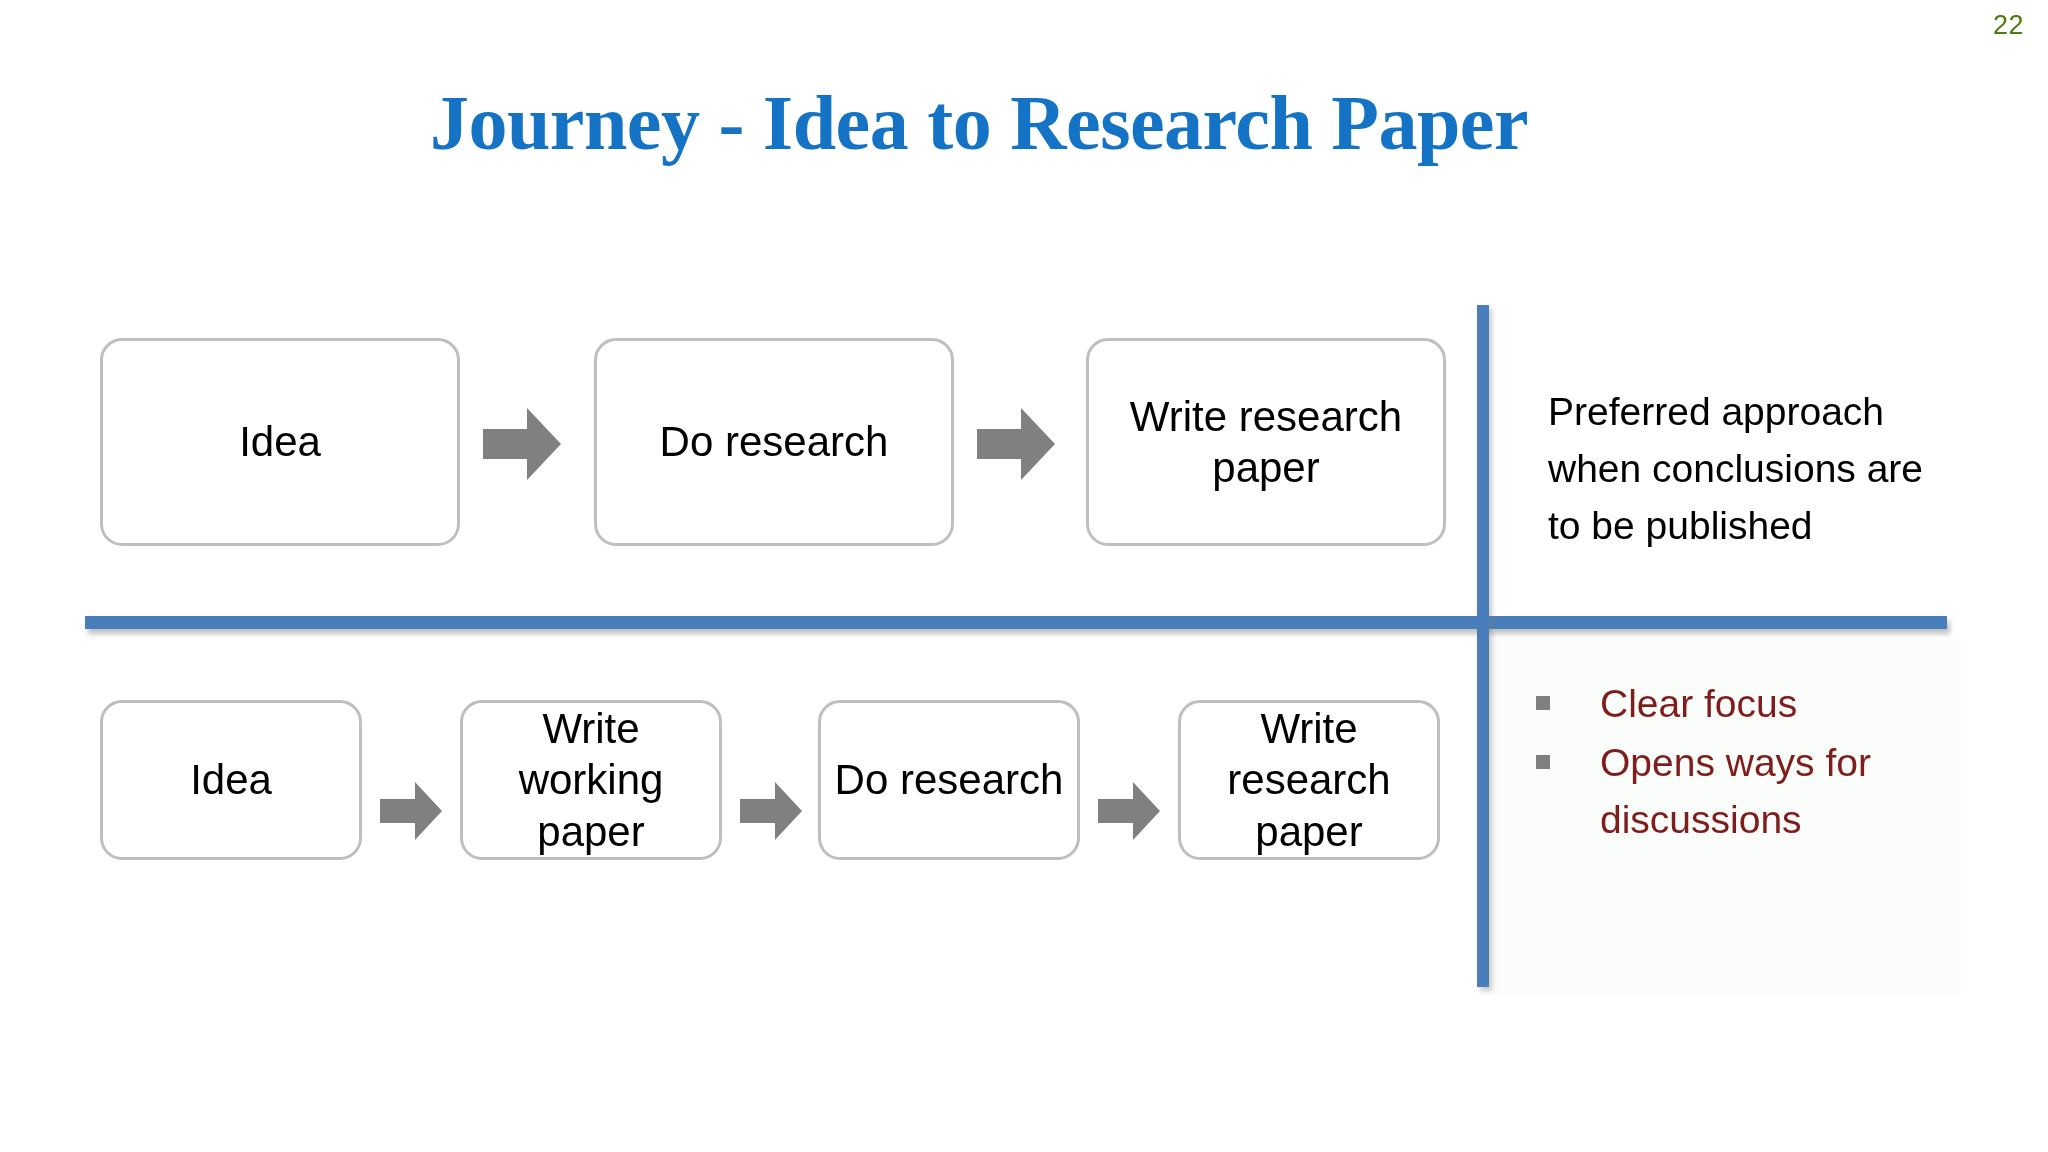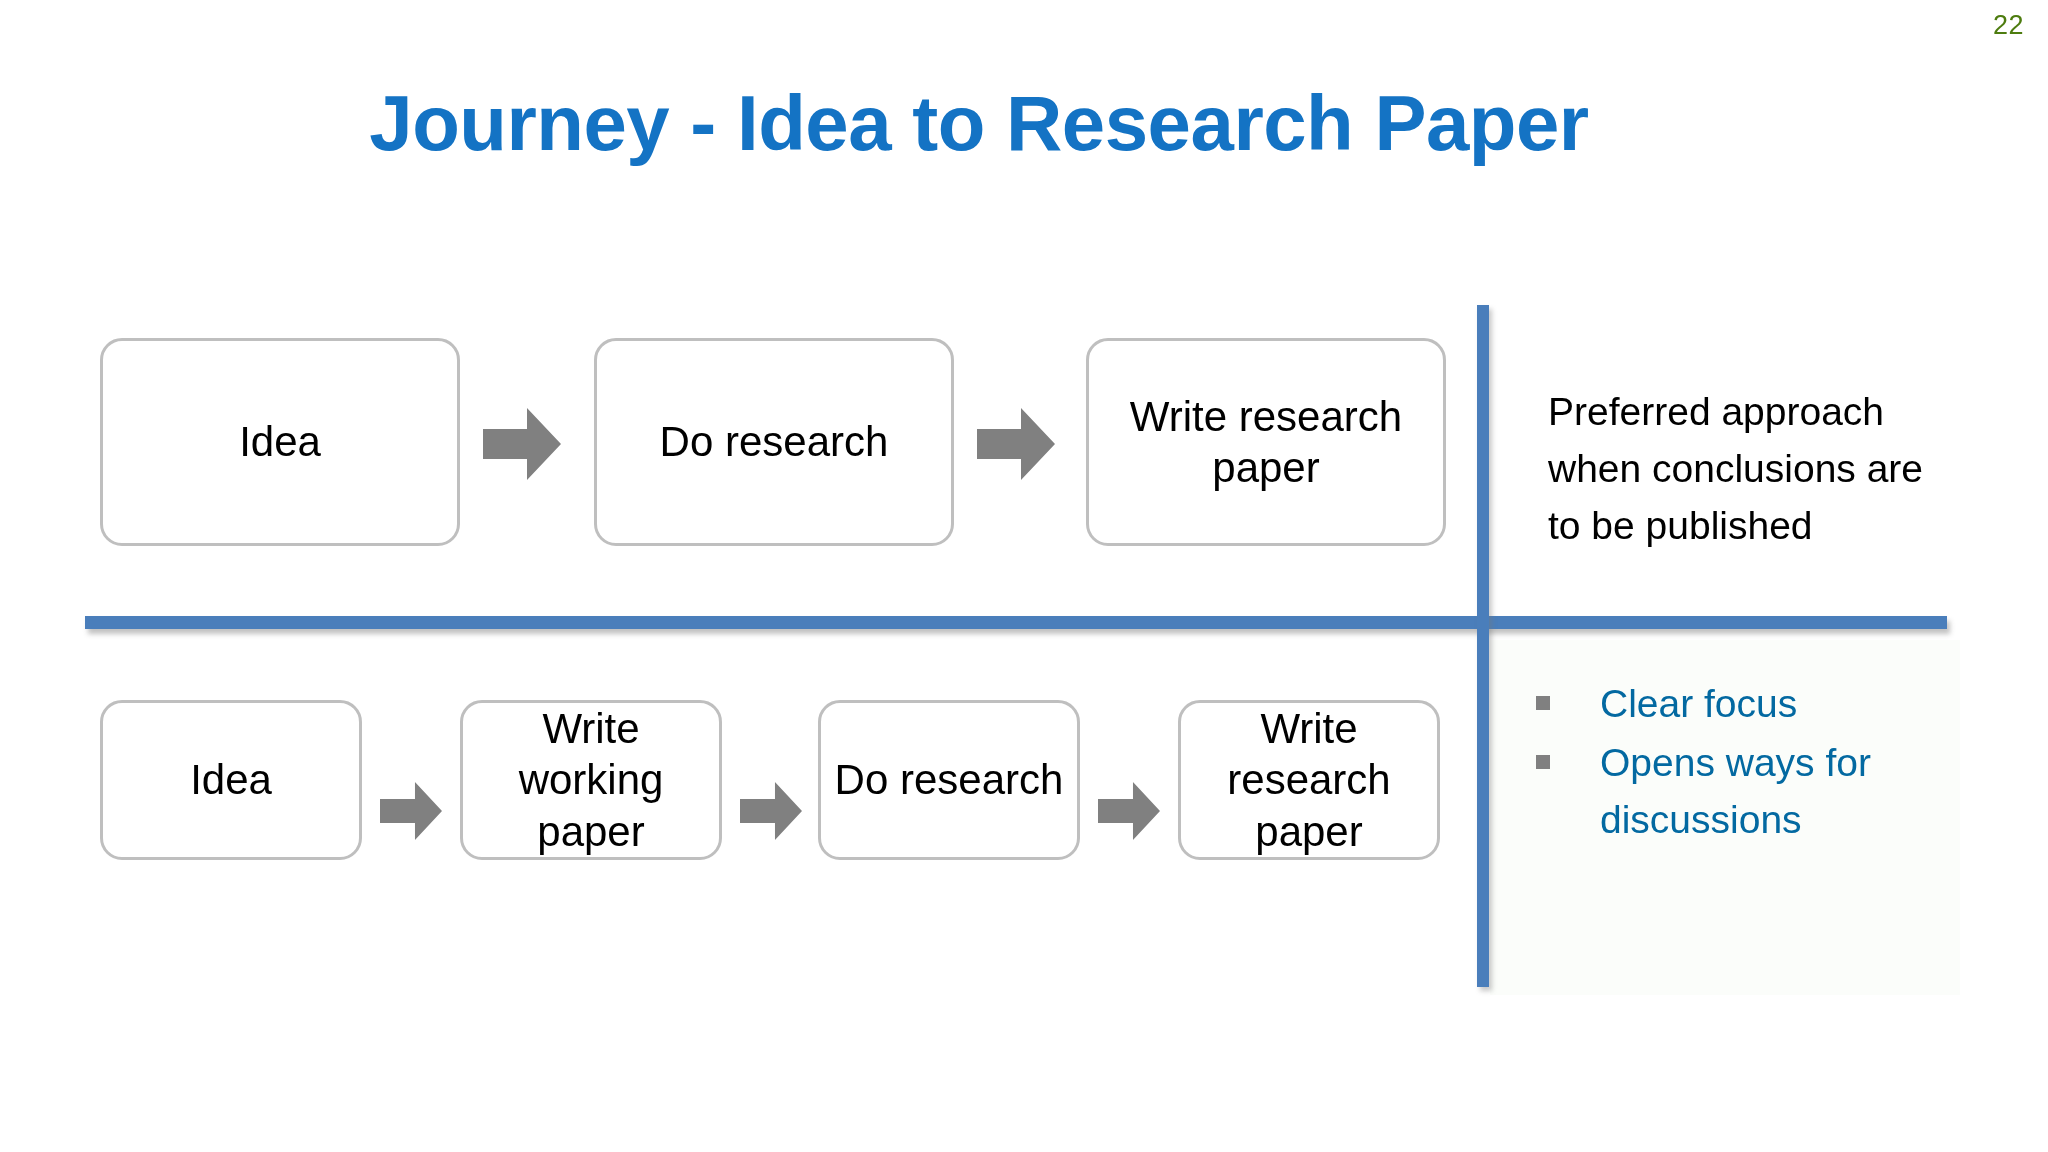--- a/index.html
+++ b/index.html
@@ -49,20 +49,21 @@
     left: 0;
     right: 90px;
     top: 26px;
     text-align: center;
     font-size: 78px;
     font-weight: bold;
     color: #1473c4;
     letter-spacing: -0.5px;
     white-space: nowrap;
     z-index: 5;
+    font-family: Liberation Serif, serif;
   }
 
   
   .divider-h {
     position: absolute;
     left: 85px;
     top: 616px;
     width: 1862px;
     height: 13px;
     background: #4a7ebb;
@@ -146,21 +147,21 @@
     margin: 0;
     padding: 0;
     list-style: none;
   }
   .bullet-item {
     position: relative;
     padding-left: 72px;
     font-size: 39px;
     line-height: 1.46;
     margin-bottom: 2px;
-    color: #0369a1;
+    color: #7f1d1d;
   }
   .bullet-marker {
     position: absolute;
     left: 8px;
     top: 20px;
     width: 14px;
     height: 14px;
     background: #808080;
   }
 </style>

